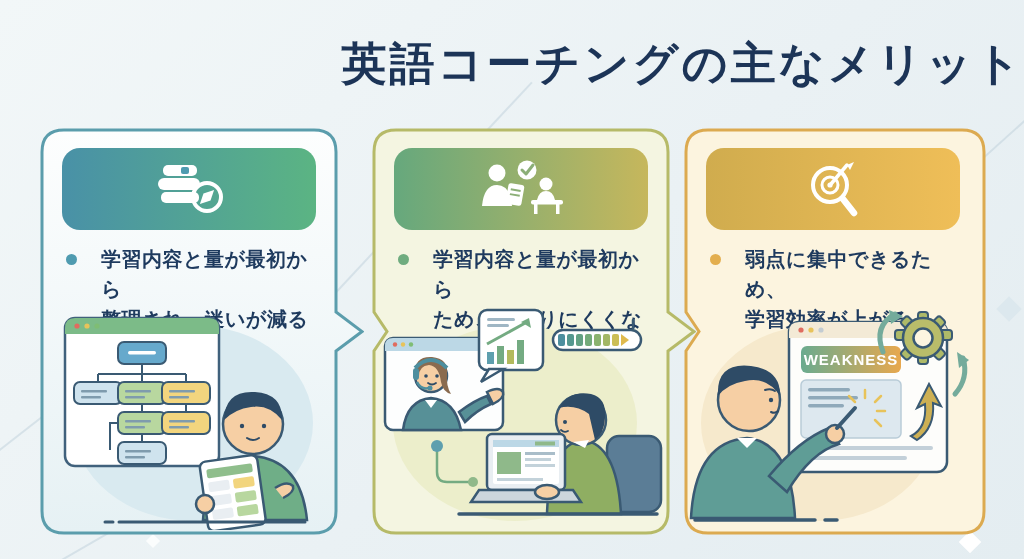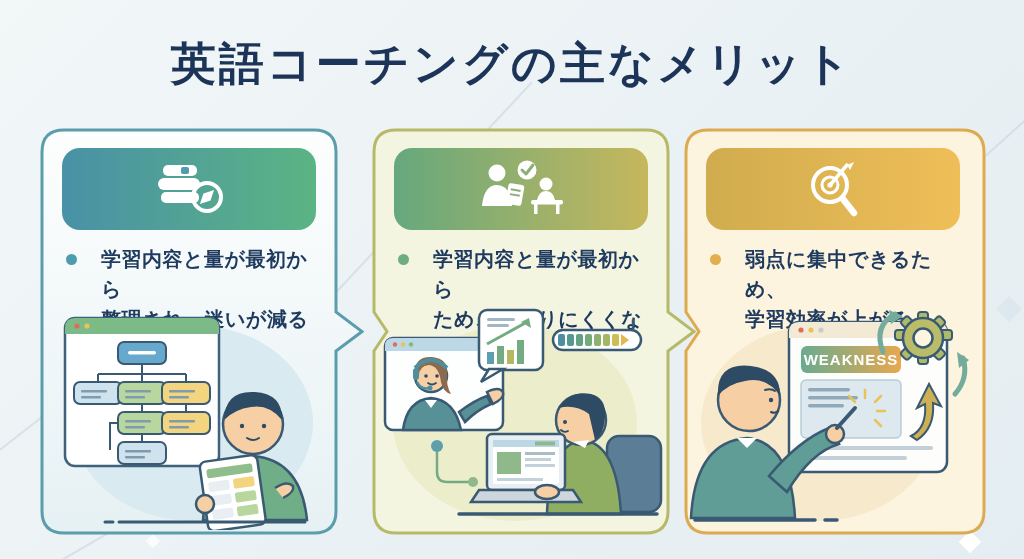--- a/index.html
+++ b/index.html
@@ -12,21 +12,21 @@
   .bg-line { position:absolute; height:2px; background:rgba(175,198,210,.38); transform-origin:left center; }
   .bg-line.l1 { width:340px; left:300px; top:330px; transform:rotate(-47deg); }
   .bg-line.l2 { width:260px; left:-40px; top:480px; transform:rotate(-38deg); }
   .bg-line.l3 { width:300px; left:880px; top:250px; transform:rotate(-42deg); }
   .bg-line.l4 { width:220px; left:60px; top:560px; transform:rotate(-30deg); }
   .sparkle { position:absolute; background:#fff; transform:rotate(45deg); }
   .sp1 { width:16px; height:16px; left:962px; top:534px; }
   .sp2 { width:10px; height:10px; left:148px; top:536px; opacity:.8; }
   .sp3 { width:18px; height:18px; left:1000px; top:300px; background:#dce8ee; }
 
-  .title { position:absolute; top:34px; left:0; width:100%; text-align:center;
+  .title { position:absolute; top:34px; left:0; width:100%; text-align:right;
            font-size:45px; font-weight:800; color:#1c3457; letter-spacing:3px; }
 
   .card { position:absolute; top:128px; height:407px; }
   .card-1 { left:40px;  width:324px; }
   .card-2 { left:372px; width:324px; }
   .card-3 { left:684px; width:366px; }
   .card-shape { position:absolute; left:0; top:0; }
 
   .header-bar { position:absolute; left:22px; top:20px; width:254px; height:82px;
                 border-radius:18px; display:flex; align-items:center; justify-content:center; }

